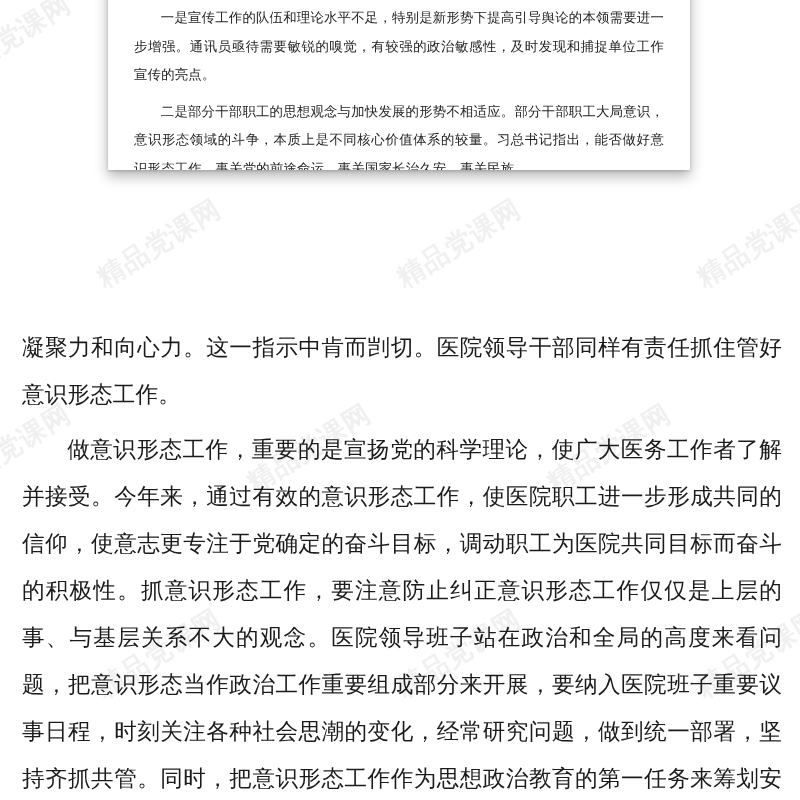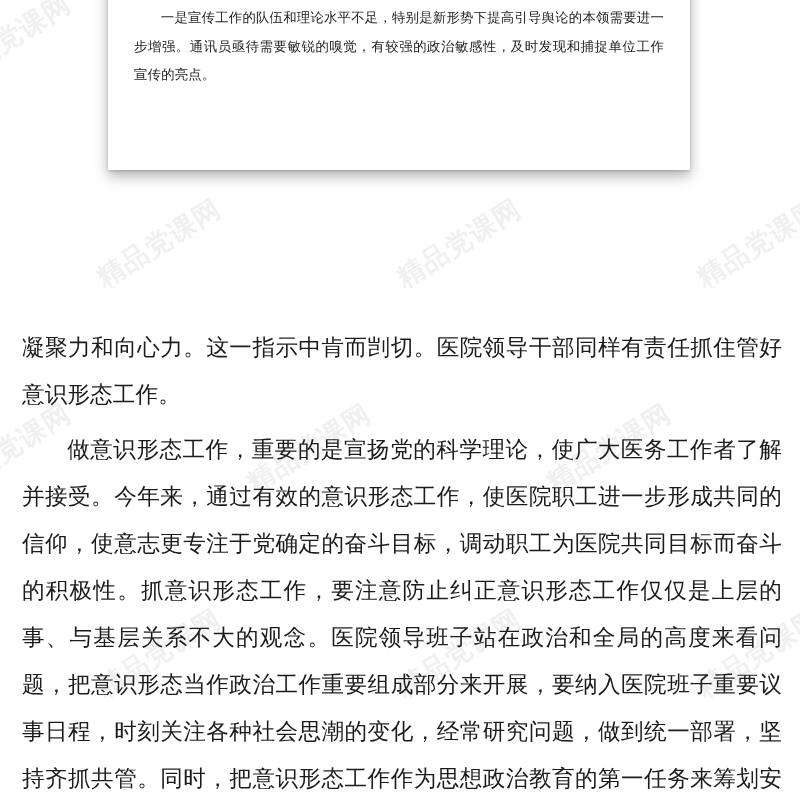--- a/index.html
+++ b/index.html
@@ -72,20 +72,21 @@
     letter-spacing:.1px;
   }
   #body-text p.indent{text-indent:2em;}
   #body-text p.para-gap{margin-top:8px;}
 </style>
 </head>
 <body>
 
 <div id="top-card">
   <p class="cardtext">一是宣传工作的队伍和理论水平不足，特别是新形势下提高引导舆论的本领需要进一步增强。通讯员亟待需要敏锐的嗅觉，有较强的政治敏感性，及时发现和捕捉单位工作宣传的亮点。</p>
+  <p class="cardtext">二是部分干部职工的思想观念与加快发展的形势不相适应。部分干部职工大局意识，意识形态领域的斗争，本质上是不同核心价值体系的较量。习总书记指出，能否做好意识形态工作，事关党的前途命运，事关国家长治久安，事关民族</p>
 </div>
 
 <div id="body-text">
   <p class="body-para">凝聚力和向心力。这一指示中肯而剀切。医院领导干部同样有责任抓住管好意识形态工作。</p>
   <p class="body-para indent para-gap">做意识形态工作，重要的是宣扬党的科学理论，使广大医务工作者了解并接受。今年来，通过有效的意识形态工作，使医院职工进一步形成共同的信仰，使意志更专注于党确定的奋斗目标，调动职工为医院共同目标而奋斗的积极性。抓意识形态工作，要注意防止纠正意识形态工作仅仅是上层的事、与基层关系不大的观念。医院领导班子站在政治和全局的高度来看问题，把意识形态当作政治工作重要组成部分来开展，要纳入医院班子重要议事日程，时刻关注各种社会思潮的变化，经常研究问题，做到统一部署，坚持齐抓共管。同时，把意识形态工作作为思想政治教育的第一任务来筹划安排，经常开展形势政策教育，向干部职工介绍意识形态领域斗争情况，重点开展医德医风教育，增强医院职工全心全意为</p>
 </div>
 
 <div id="watermark-layer">
     <span class="wm" style="color: rgb(240, 240, 240); transform: rotate(-32deg); left: -60px; top: 60px;">精品党课网</span>
     <span class="wm" style="color: rgb(240, 240, 240); transform: rotate(-32deg); left: 240px; top: 60px;">精品党课网</span>

